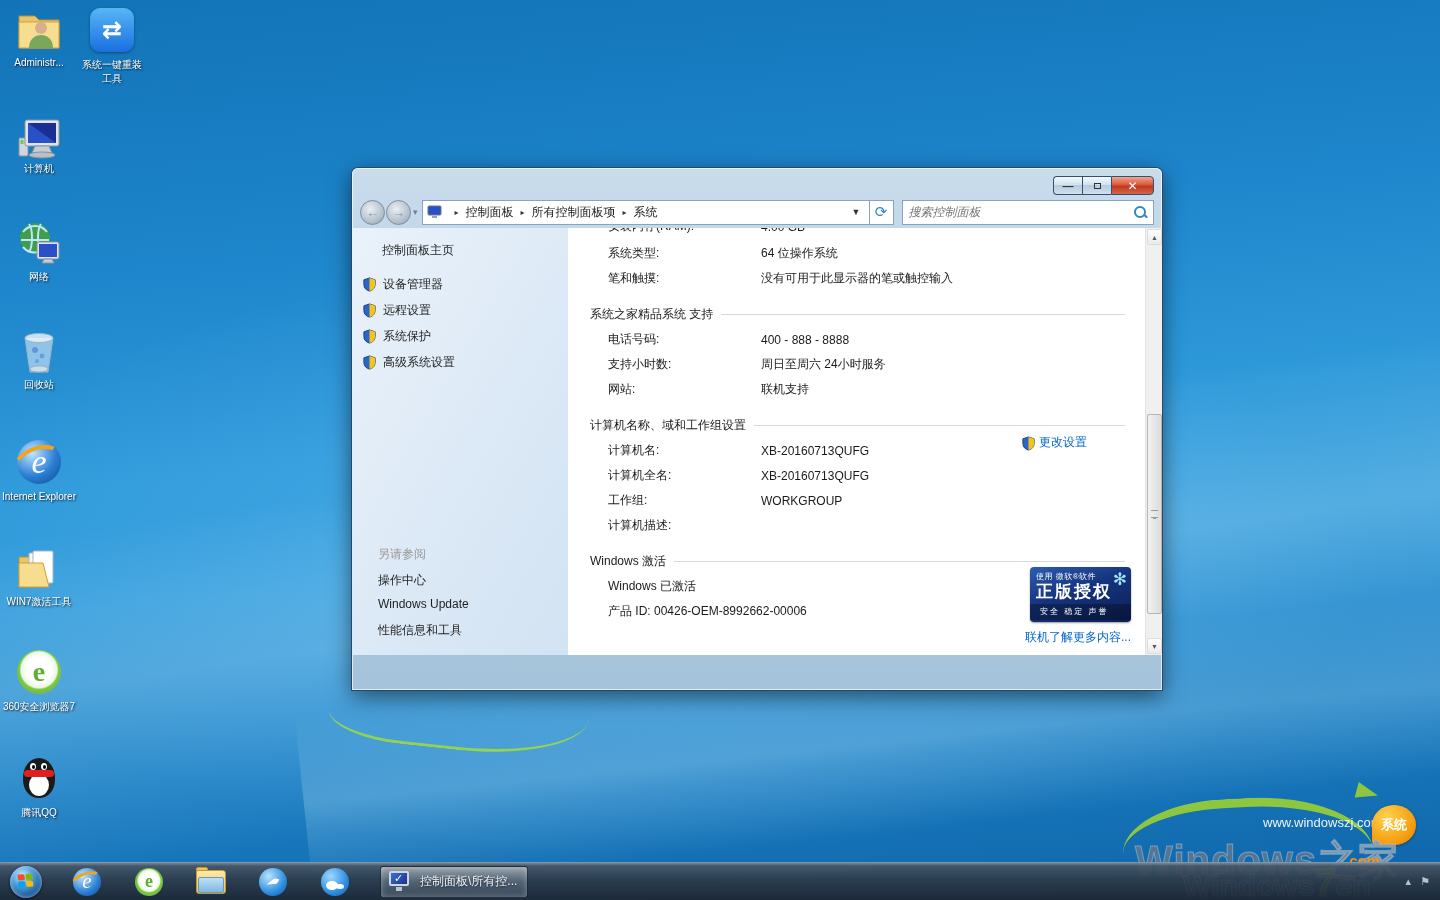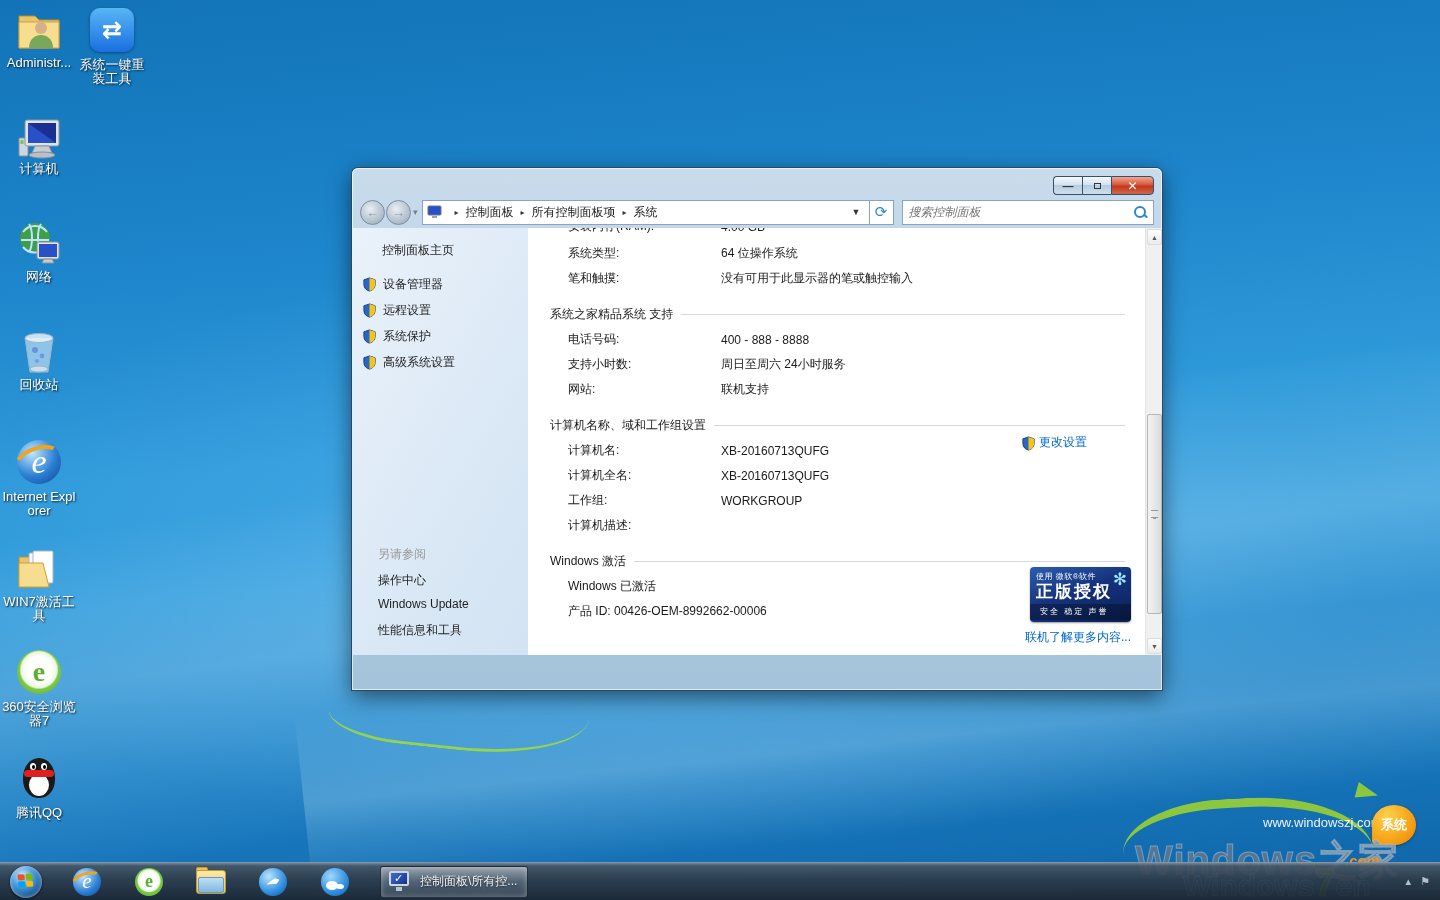--- a/index.html
+++ b/index.html
@@ -15,21 +15,21 @@
   .s1 { left:-100px; top:430px; width:1800px; height:340px; transform:rotate(-8deg);
         background:linear-gradient(to bottom, rgba(255,255,255,0) 0%, rgba(220,245,255,.22) 45%, rgba(255,255,255,0) 100%); }
   .s2 { left:300px; top:640px; width:1400px; height:180px; transform:rotate(-6deg);
         background:linear-gradient(to bottom, rgba(255,255,255,0) 0%, rgba(200,240,255,.25) 50%, rgba(255,255,255,0) 100%); }
   .swoosh-bl { position:absolute; left:330px; top:660px; width:260px; height:90px;
         border:0; border-bottom:3px solid rgba(160,220,60,.85); border-radius:0 0 50% 30%; transform:rotate(6deg); }
 
   
   .dicon { position:absolute; width:74px; text-align:center; cursor:pointer; }
   .dicon .ic { width:48px; height:48px; margin:0 auto 2px auto; position:relative; }
-  .dicon .lbl { color:#fff; font-size:13px; line-height:14px; text-shadow:1px 1px 2px rgba(0,0,0,.85); word-break:break-all; }
+  .dicon .lbl { color:#fff; font-size:10px; line-height:14px; text-shadow:1px 1px 2px rgba(0,0,0,.85); word-break:break-all; }
 
   .appblue { width:44px; height:44px; margin:2px auto; border-radius:10px;
     background:linear-gradient(180deg,#57b6f5,#1a6fe0); display:flex; align-items:center; justify-content:center;
     color:#fff; font-size:24px; font-weight:bold; box-shadow:0 1px 3px rgba(0,0,0,.4); }
   .iecirc { width:44px; height:44px; margin:2px auto; border-radius:50%;
     background:radial-gradient(circle at 35% 30%, #bfe6ff, #2a7fd4 55%, #11448e);
     display:flex; align-items:center; justify-content:center; position:relative; }
   .iecirc .e { color:#fff; font-size:34px; font-family:"Liberation Serif","DejaVu Serif",serif; font-style:italic; line-height:40px; }
   .iecirc .ring { position:absolute; left:-4px; top:6px; width:52px; height:34px; border:4px solid transparent;
     border-top:4px solid #f2a41a; border-radius:50%; transform:rotate(-18deg); }
@@ -79,21 +79,21 @@
     font-family:"Liberation Sans","DejaVu Sans",sans-serif; background:transparent; }
   .mag { width:13px; height:13px; position:relative; }
   .mag:before { content:""; position:absolute; left:0; top:0; width:8px; height:8px; border:2px solid #2f86c8; border-radius:50%; }
   .mag:after { content:""; position:absolute; left:9px; top:9px; width:5px; height:2px; background:#2f86c8; transform:rotate(45deg); border-radius:1px; }
 
   .menubar { height:26px; background:linear-gradient(180deg,#fcfdfe,#f0f5fa); border-top:1px solid #e3ecf4;
     border-bottom:1px solid #d7e2ec; display:flex; align-items:center; padding-left:16px; font-size:12px; color:#1a1a1a; }
   .menubar span { margin-right:24px; cursor:default; }
 
   .contentwrap { display:flex; height:427px; background:#fff; }
-  .sidebar { width:176px; background:linear-gradient(120deg,#eaf2fa 0%, #dcE9f6 55%, #d2e3f3 100%); position:relative; font-size:12px; }
+  .sidebar { width:216px; background:linear-gradient(120deg,#eaf2fa 0%, #dcE9f6 55%, #d2e3f3 100%); position:relative; font-size:12px; }
   .sb-item { position:absolute; left:30px; color:#1e1e1e; cursor:pointer; white-space:nowrap; }
   .sb-task { position:absolute; left:10px; display:flex; align-items:center; color:#1e1e1e; cursor:pointer; white-space:nowrap; }
   .sb-task .shield { margin-right:6px; }
   .sb-gray { position:absolute; left:26px; color:#9a9a9a; white-space:nowrap; }
 
   .shield { width:15px; height:15px; display:inline-block; }
 
   .main { flex:1; position:relative; font-size:12px; color:#1a1a1a; overflow:hidden; padding-top:0; }
   .cliprow { height:13px; overflow:hidden; }
   .cliprow .specrow { margin-top:-14px; }

